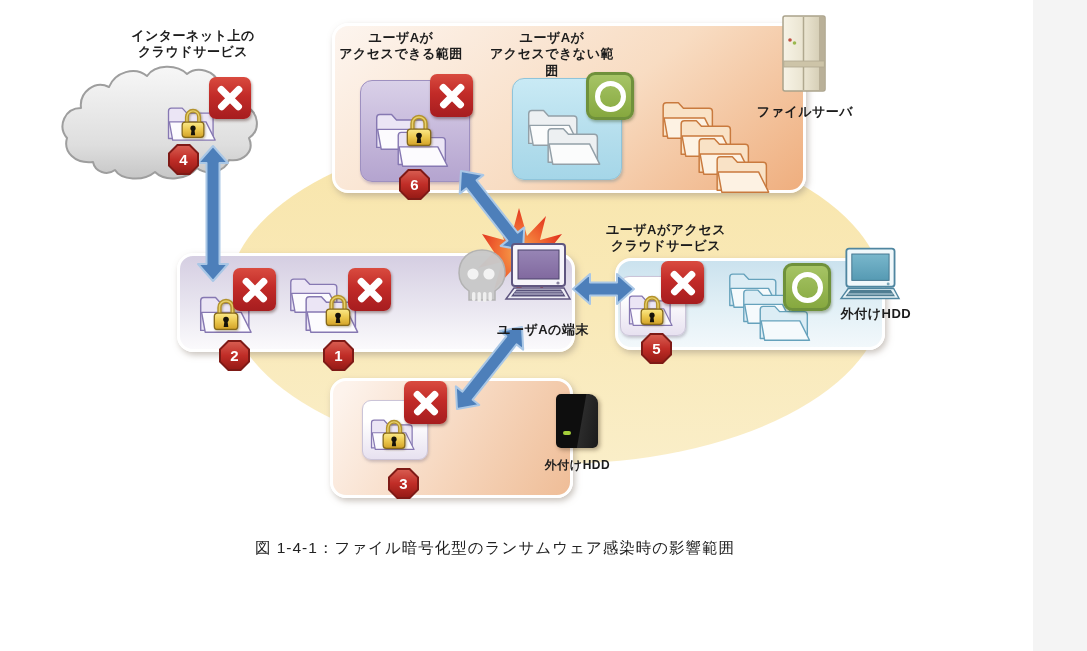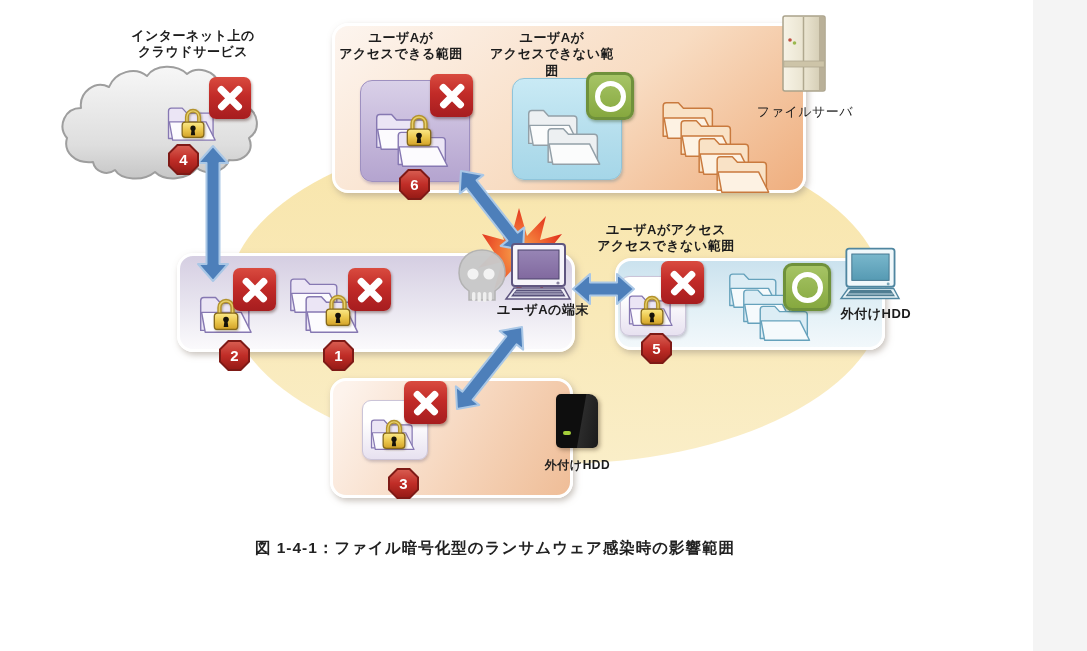--- a/index.html
+++ b/index.html
@@ -25,21 +25,21 @@
            box-shadow:1px 2px 3px rgba(110,95,140,.35);}
   #box-ok{left:512px;top:78px;width:108px;height:100px;border:1px solid #8fc4da;
            background:linear-gradient(180deg,#c9eaf5 0%,#b3ddec 60%,#a5d6e8 100%);
            box-shadow:1px 2px 3px rgba(80,120,140,.35);}
   .whitebox{position:absolute;background:linear-gradient(180deg,#ffffff 35%,#e7e1f0 100%);
            border:1px solid #cbc4d8;border-radius:9px;z-index:3;
            box-shadow:1px 2px 3px rgba(120,110,130,.35);}
   .lbl{position:absolute;white-space:pre-line;text-align:center;font-size:13px;font-weight:600;
        color:#1c1c1c;line-height:1.25;letter-spacing:.5px;z-index:8;}
   #caption{position:absolute;left:0;top:538px;width:990px;text-align:center;font-size:15.5px;
-       font-weight:700;color:#222;letter-spacing:1px;z-index:8;}
+       font-weight:400;color:#222;letter-spacing:1px;z-index:8;}
   .xmark{position:absolute;width:43px;height:43px;border-radius:7px;z-index:7;
        background:linear-gradient(180deg,#d94b3f 0%,#c22b28 45%,#a61d1f 100%);
        box-shadow:1px 2px 3px rgba(60,20,15,.4);}
   .xmark::before,.xmark::after{content:"";position:absolute;left:50%;top:50%;width:31px;height:6.5px;
        background:#fff;border-radius:3px;}
   .xmark::before{transform:translate(-50%,-50%) rotate(45deg);}
   .xmark::after{transform:translate(-50%,-50%) rotate(-45deg);}
   .numb{position:absolute;width:31px;height:31px;z-index:7;background:#7e1a16;
        clip-path:polygon(29% 0,71% 0,100% 29%,100% 71%,71% 100%,29% 100%,0 71%,0 29%);
        filter:drop-shadow(1px 2px 2px rgba(0,0,0,.35));}
@@ -182,21 +182,21 @@
     </svg>
 
   <svg class="icon" style="left:782px;top:13px;z-index:3" width="46" height="80" viewBox="0 0 46 80">
     <rect x="1" y="3" width="42" height="75" rx="2" fill="url(#serverg)" stroke="#aaa28b" stroke-width="1.5"></rect>
     <rect x="37" y="3.8" width="5.5" height="73.5" fill="#b9b098"></rect>
     <line x1="21.5" y1="4" x2="21.5" y2="77" stroke="#b0a88f" stroke-width="1.5"></line>
     <rect x="1.8" y="48" width="40.5" height="6" fill="#cdc4a8" stroke="#b0a88f" stroke-width="0.8"></rect>
     <circle cx="8" cy="27" r="1.8" fill="#c05040"></circle>
     <circle cx="12.5" cy="30" r="1.8" fill="#9ab84e"></circle>
   </svg>
-  <div class="lbl" style="left:745px;top:104px;width:120px;font-weight:400">ファイルサーバ</div>
+  <div class="lbl" style="left:745px;top:104px;width:120px;font-weight:700">ファイルサーバ</div>
 
   <div id="panel-local" class="panel"></div>
   <svg class="folder fA" style="left:198px;top:289px;z-index:3" width="54" height="45" viewBox="0 0 60 50">
       <path class="back" d="M3 46 L3 13 Q3 9.5 6.5 9.5 L19.5 9.5 L25 15.5 L53 15.5 Q56.5 15.5 56.5 19 L56.5 46 Z"></path>
       <path class="front" d="M4 26 L48 26 L59 48 L8 48 Z"></path>
     </svg>
   <svg class="lock" style="left:212px;top:296px" width="28" height="36" viewBox="0 0 30 38">
       <path d="M8 20 V12 a7 7 0 0 1 14 0 V20" fill="none" stroke="#b3922b" stroke-width="4.6"></path>
       <path d="M8 20 V12 a7 7 0 0 1 14 0 V20" fill="none" stroke="#e8d06a" stroke-width="1.6"></path>
       <rect x="2.5" y="18" width="25" height="17.5" rx="3.5" fill="url(#goldg)" stroke="#86691a" stroke-width="1.4"></rect>
@@ -242,25 +242,25 @@
   </svg>
   <svg class="icon" style="left:505px;top:243px;z-index:7" width="66" height="58" viewBox="0 0 66 58">
     <rect x="7" y="1" width="53" height="42" rx="3" fill="#f6f4fa" stroke="#5f5680" stroke-width="2"></rect>
     <rect x="13" y="7" width="41" height="29" fill="url(#screenA)" stroke="#4a436a" stroke-width="1"></rect>
     <circle cx="53" cy="40" r="1.6" fill="#8a84a0"></circle>
     <polygon points="1,56 9,45 59,45 65,56" fill="#eeedf5" stroke="#5f5680" stroke-width="1.5"></polygon>
     <polygon points="6,53.5 11.5,46.5 56,46.5 60.5,53.5" fill="#57517a"></polygon>
     <line x1="9" y1="51" x2="58" y2="51" stroke="#cfcde0" stroke-width="1"></line>
     <line x1="10.5" y1="48.8" x2="56.5" y2="48.8" stroke="#cfcde0" stroke-width="0.8"></line>
   </svg>
-  <div class="lbl" style="left:480px;top:302px;width:126px">ユーザAの端末</div>
+  <div class="lbl" style="left:480px;top:322px;width:126px">ユーザAの端末</div>
 
   <div id="panel-share" class="panel"></div>
   <div class="lbl" style="left:591px;top:222px;width:150px">ユーザAがアクセス
-アクセスできない範囲</div>
+クラウドサービス</div>
   <div class="whitebox" style="left:620px;top:276px;width:64px;height:58px"></div>
   <svg class="folder fA" style="left:627px;top:289px;z-index:4" width="46" height="38" viewBox="0 0 60 50">
       <path class="back" d="M3 46 L3 13 Q3 9.5 6.5 9.5 L19.5 9.5 L25 15.5 L53 15.5 Q56.5 15.5 56.5 19 L56.5 46 Z"></path>
       <path class="front" d="M4 26 L48 26 L59 48 L8 48 Z"></path>
     </svg>
   <svg class="lock" style="left:639px;top:293px" width="26" height="34" viewBox="0 0 30 38">
       <path d="M8 20 V12 a7 7 0 0 1 14 0 V20" fill="none" stroke="#b3922b" stroke-width="4.6"></path>
       <path d="M8 20 V12 a7 7 0 0 1 14 0 V20" fill="none" stroke="#e8d06a" stroke-width="1.6"></path>
       <rect x="2.5" y="18" width="25" height="17.5" rx="3.5" fill="url(#goldg)" stroke="#86691a" stroke-width="1.4"></rect>
       <circle cx="15" cy="25" r="3" fill="#15120a"></circle>

